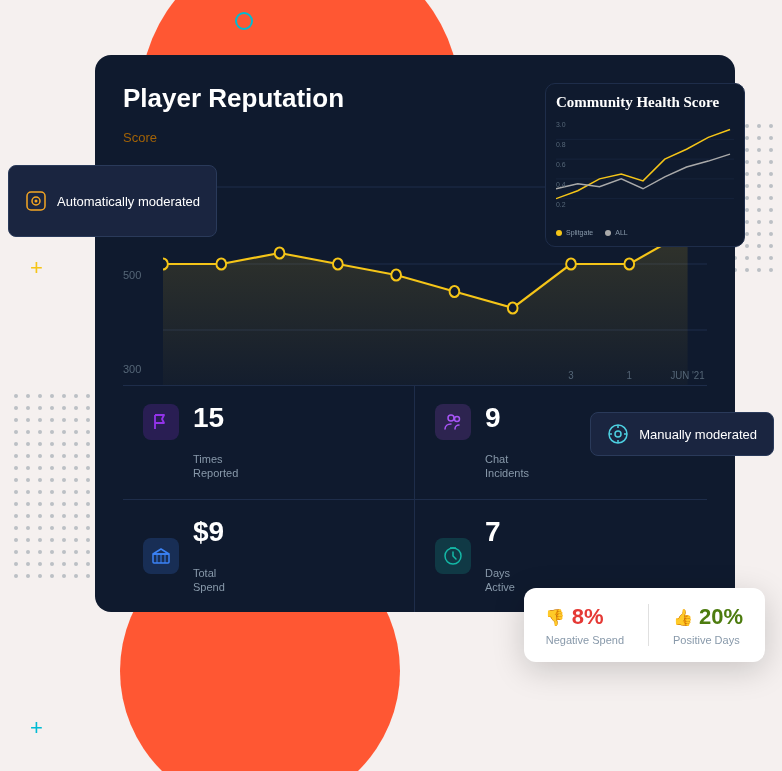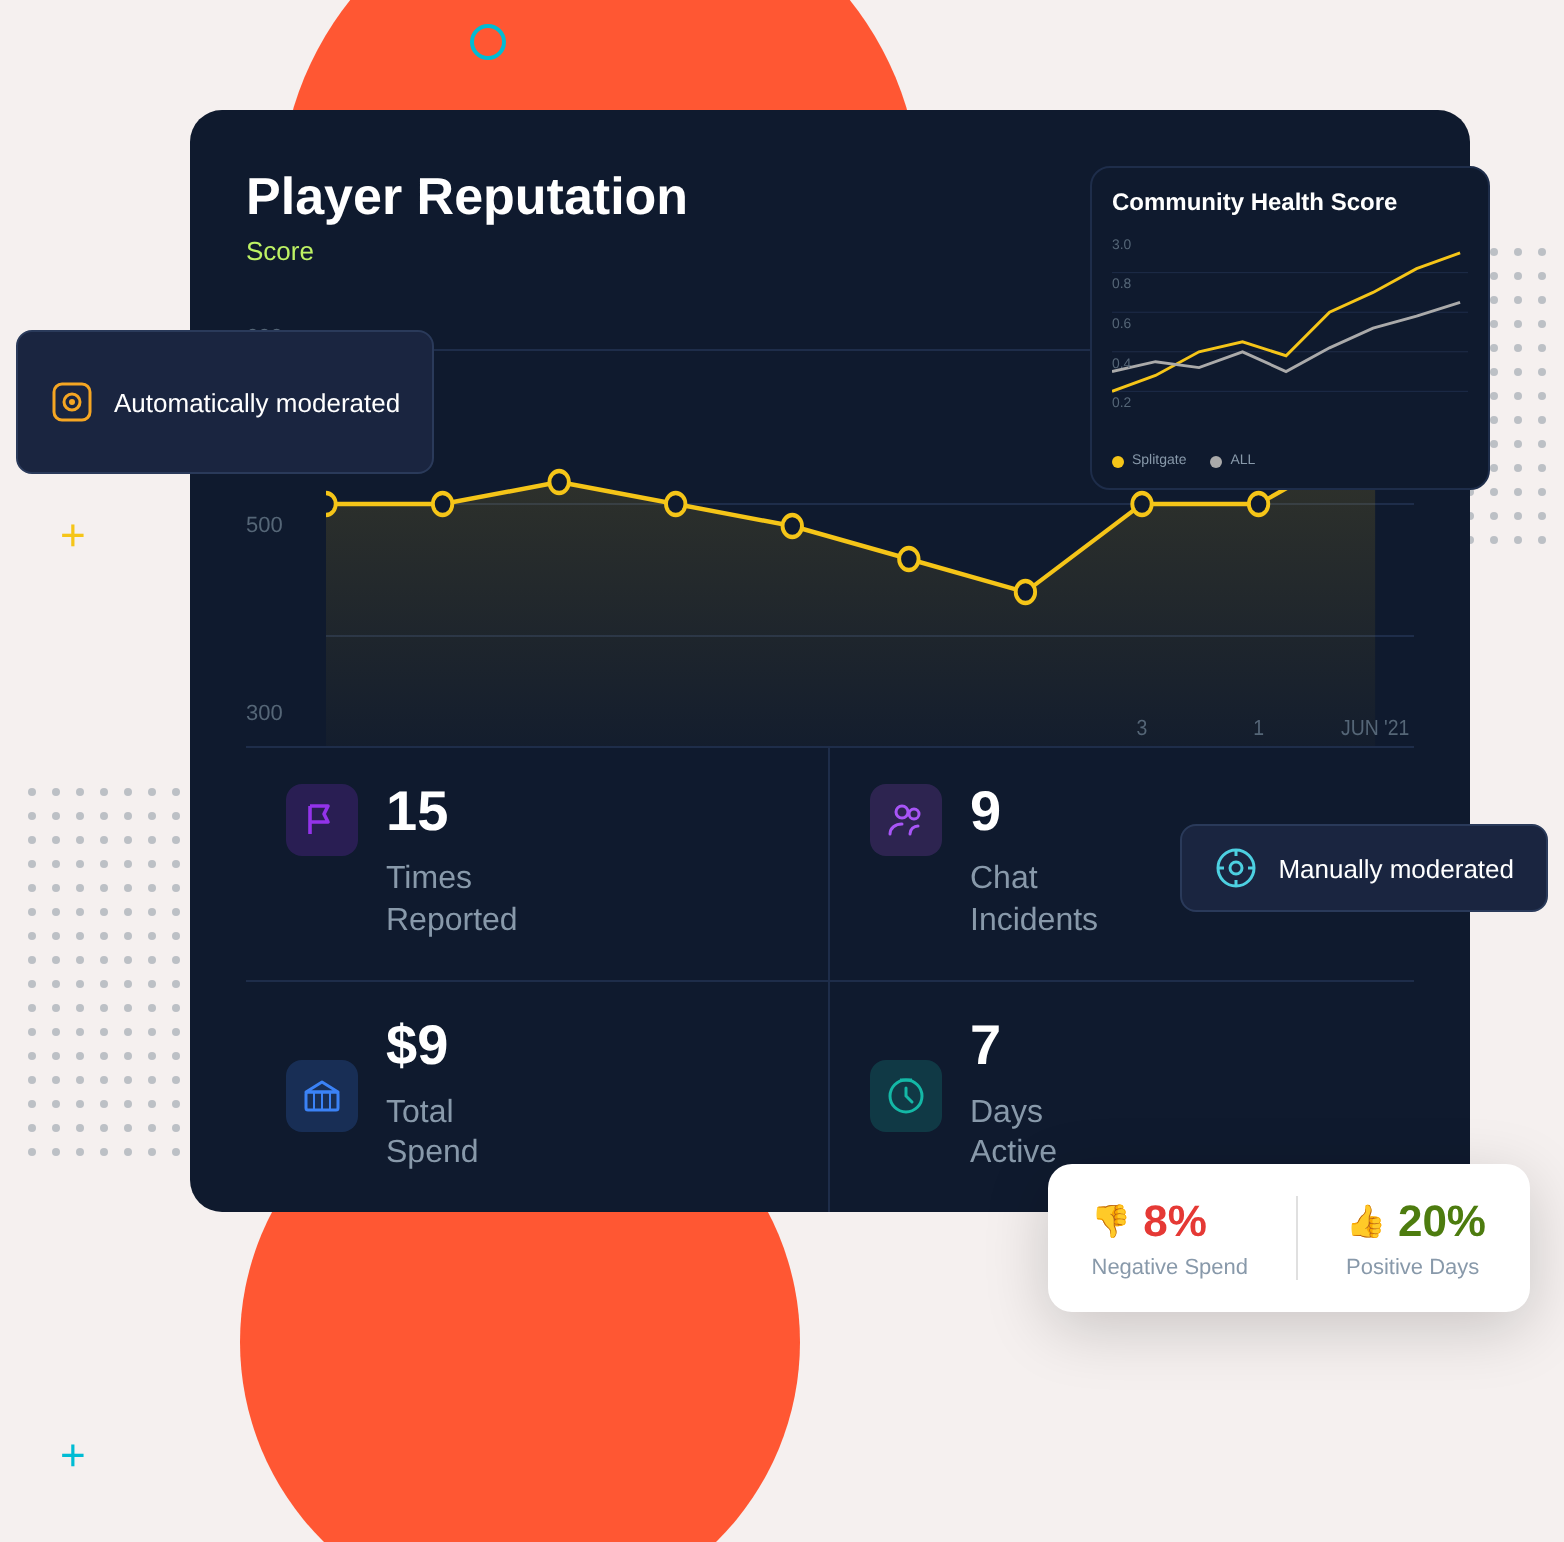--- a/index.html
+++ b/index.html
@@ -72,24 +72,24 @@
       border-radius: 16px;
       padding: 28px 28px 0 28px;
       z-index: 5;
       overflow: visible;
     }
 
     .card-title {
       color: #ffffff;
       font-size: 26px;
       font-weight: 700;
-      margin-bottom: 4px;
+      margin-bottom: 16px;
     }
     .card-subtitle {
-      color: #bef264;
+      color: #a16207;
       font-size: 13px;
       margin-bottom: 20px;
     }
 
     
     .auto-mod-badge {
       position: absolute;
       top: 165px;
       left: 8px;
       background: #1a2540;
@@ -147,23 +147,24 @@
       right: -10px;
       width: 200px;
       background: #0f1a2e;
       border: 1px solid #1e2d4a;
       border-radius: 10px;
       padding: 10px;
       z-index: 15;
     }
     .health-chart-title {
       color: #ffffff;
-      font-size: 12px;
+      font-size: 15px;
       font-weight: 600;
       margin-bottom: 8px;
+      font-family: Liberation Serif, serif;
     }
     .health-chart-svg {
       width: 100%;
     }
     .health-chart-legend {
       display: flex;
       gap: 12px;
       margin-top: 6px;
     }
     .legend-item {
@@ -242,23 +243,23 @@
     .stat-icon.teal { background: rgba(20, 184, 166, 0.2); }
 
     .stat-number {
       color: #ffffff;
       font-size: 28px;
       font-weight: 700;
       line-height: 1;
     }
     .stat-label {
       color: #8899aa;
-      font-size: 16px;
+      font-size: 11px;
       line-height: 1.3;
-      margin-top: 10px;
+      margin-top: 20px;
     }
 
     
     .stats-row-2 {
       display: grid;
       grid-template-columns: 1fr 1fr;
       gap: 0;
       border-top: 1px solid #1e2d4a;
     }
     .stat-card-2 {

